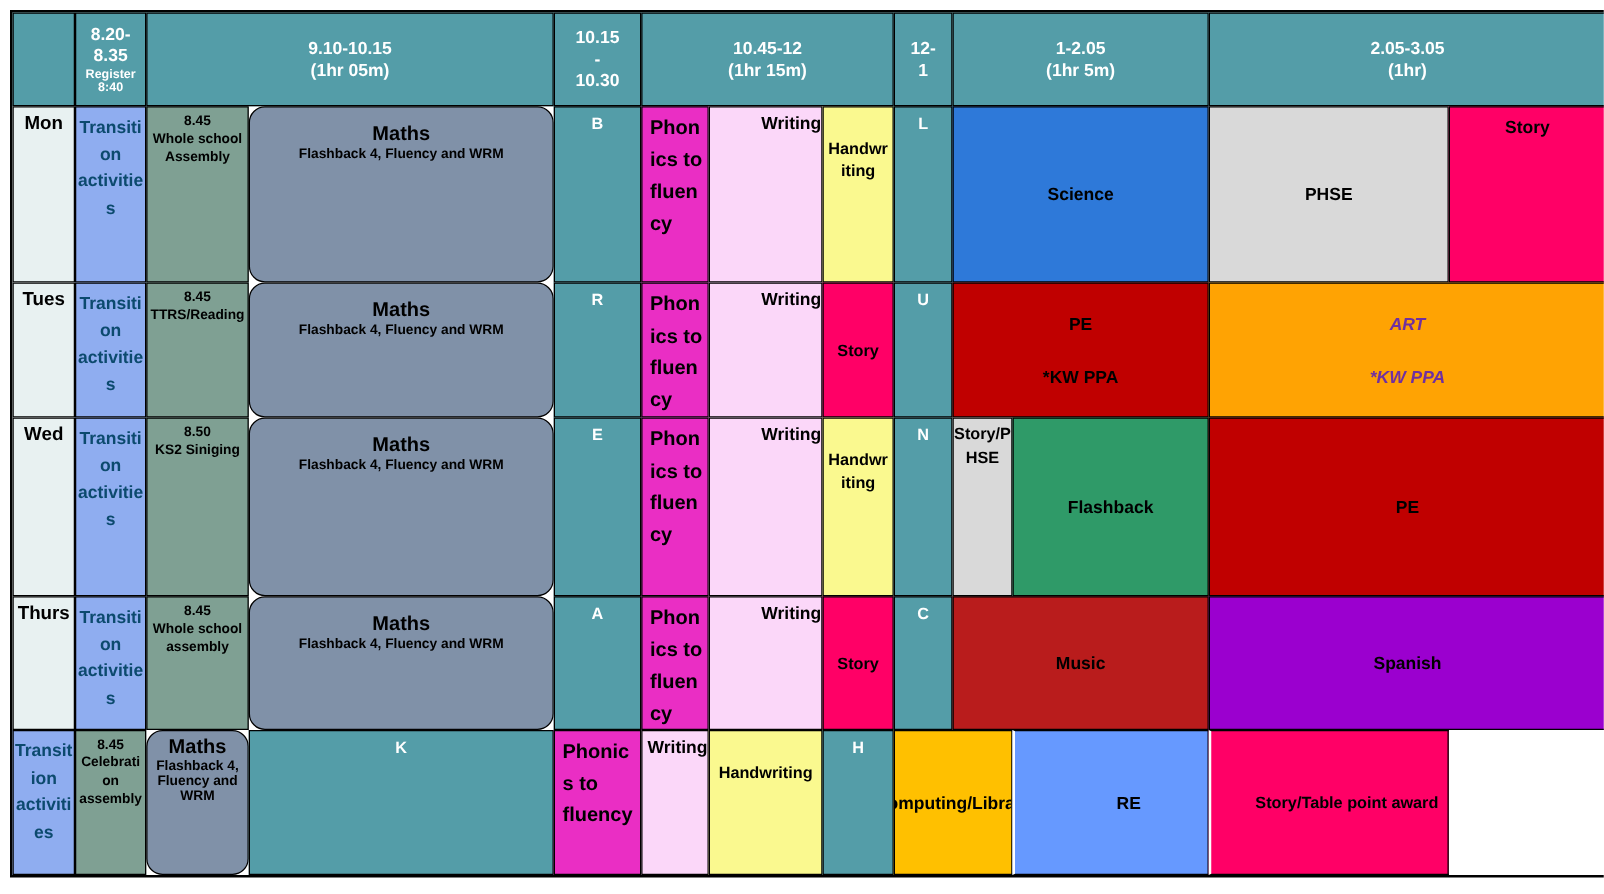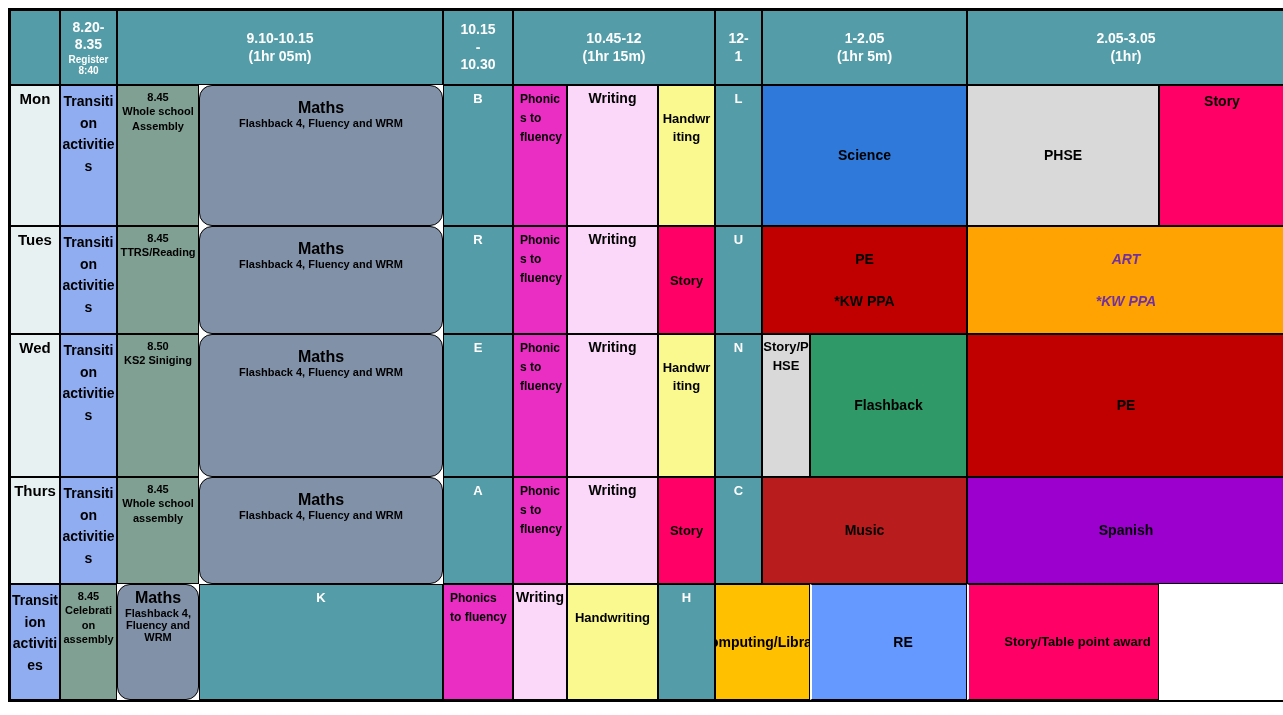--- a/index.html
+++ b/index.html
@@ -13,28 +13,28 @@
     font-weight:bold;color:#000;
   }
   .c{box-sizing:border-box;border:1px solid #000;overflow:hidden;}
   .sp2{grid-column:span 2}.sp3{grid-column:span 3}
   
   .hdr{background:#549DA8;color:#fff;display:flex;flex-direction:column;align-items:center;justify-content:center;
        text-align:center;font-size:14px;line-height:1.25;white-space:pre-line;}
   .hdr .note{font-size:10px;line-height:1.15;overflow-wrap:anywhere;max-width:100%;}
   
   .day{background:#E8F1F1;font-size:15px;text-align:center;padding-top:4px;overflow-wrap:anywhere;}
-  .trans{background:#8FADF0;color:#000000;font-size:14px;text-align:center;padding-top:5px;line-height:1.55;overflow-wrap:anywhere;}
+  .trans{background:#8FADF0;color:#0c4a6e;font-size:14px;text-align:center;padding-top:5px;line-height:1.55;overflow-wrap:anywhere;}
   .morn{background:#7FA093;font-size:11px;text-align:center;padding:4px 2px 0 2px;line-height:1.3;overflow-wrap:anywhere;}
   .maths{background:#8091A8;text-align:center;padding-top:13px;border-radius:13px;}
   .maths .t{font-size:16px;display:block;}
   .maths .s{font-size:11px;display:block;}
   .brk{background:#549DA8;color:#fff;text-align:center;font-size:13px;padding-top:5px;}
-  .phon{background:#EA2EC4;font-size:12px;padding:4px 2px 0 6px;line-height:1.6;overflow-wrap:anywhere;}
-  .writ{background:#FBD7F9;font-size:14px;text-align:center;padding-top:4px;}
+  .phon{background:#EA2EC4;font-size:16px;padding:4px 2px 0 6px;line-height:1.6;overflow-wrap:anywhere;}
+  .writ{background:#FBD7F9;font-size:14px;text-align:right;padding-top:4px;}
   .hand{background:#FAF98F;font-size:13px;text-align:center;padding:24px 3px 0 3px;line-height:1.4;overflow-wrap:anywhere;}
   .story-sm{background:#FF0066;font-size:13px;display:flex;align-items:center;justify-content:center;text-align:center;}
   
   .aft{display:flex;align-items:center;justify-content:center;text-align:center;font-size:14px;white-space:pre-line;line-height:1.5;}
   .science{background:#2E79D9}
   .phse{background:#D9D9D9}
   .storyTop{background:#FF0066;align-items:flex-start;padding-top:5px;}
   .pe{background:#C00000}
   .art{background:#FFA303;color:#7030A0;font-style:italic;}
   .sphse{background:#D9D9D9;align-items:flex-start;padding-top:3px;font-size:13px;overflow-wrap:anywhere;display:block;text-align:center;line-height:1.45;}

